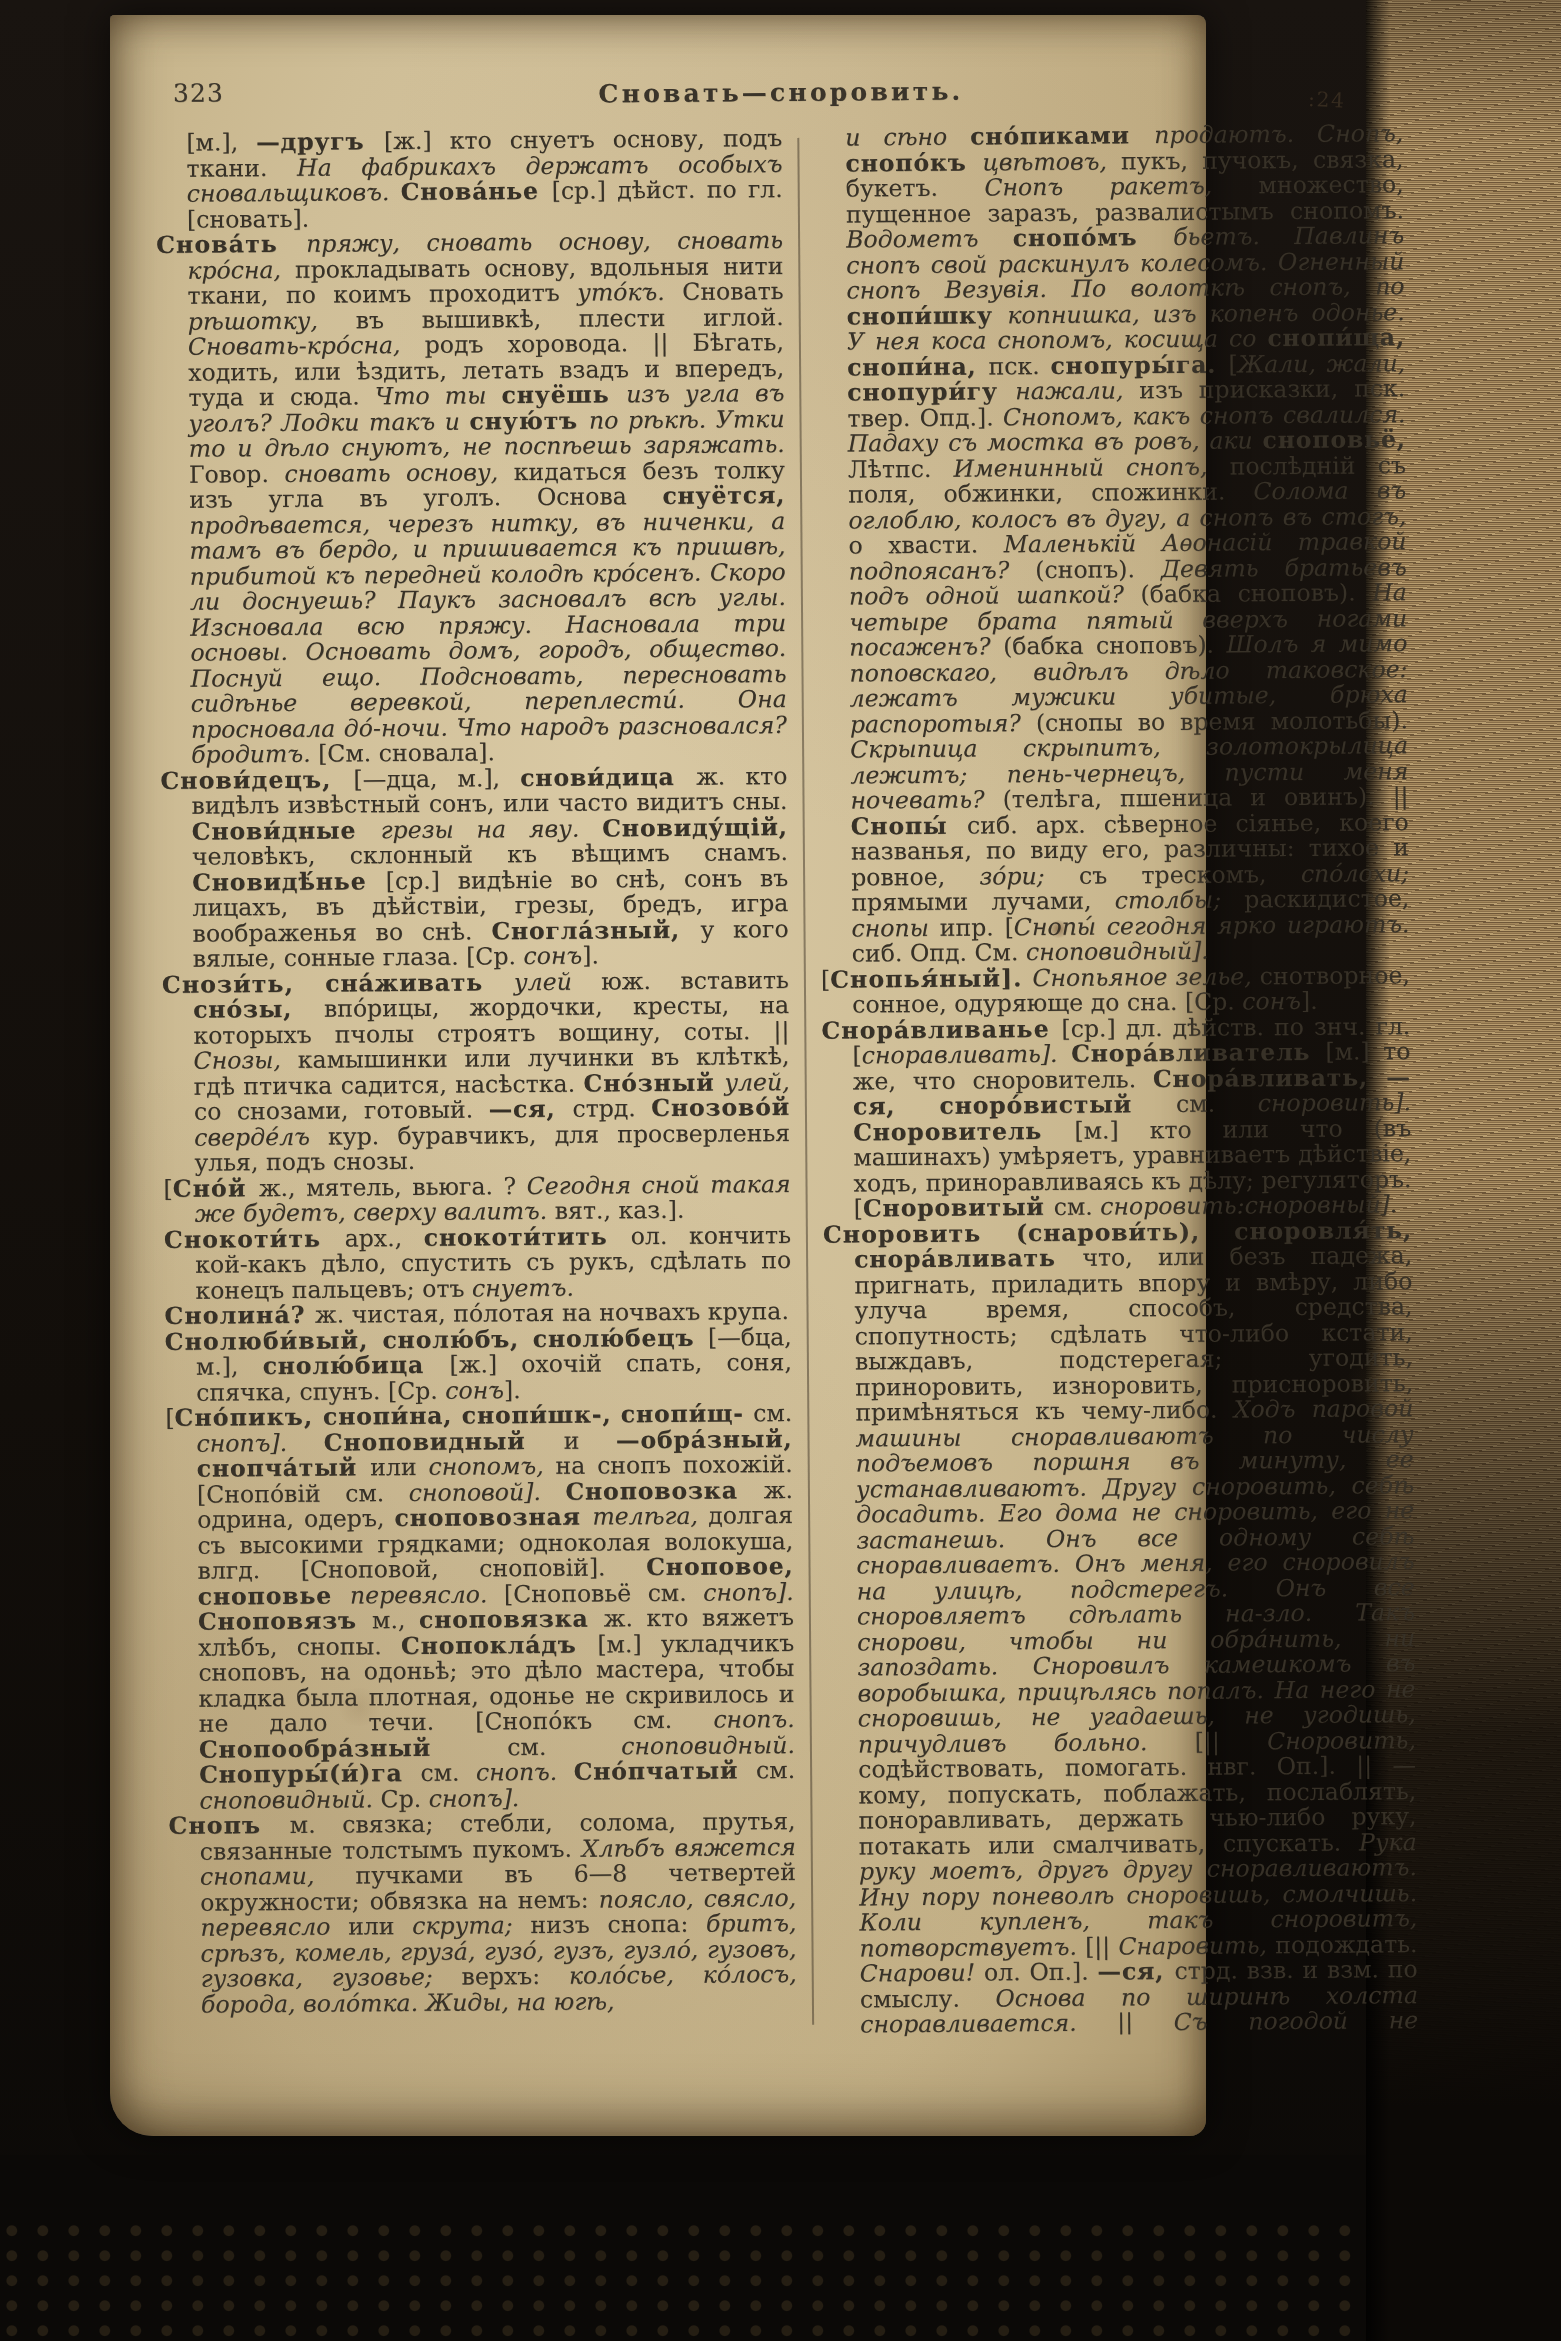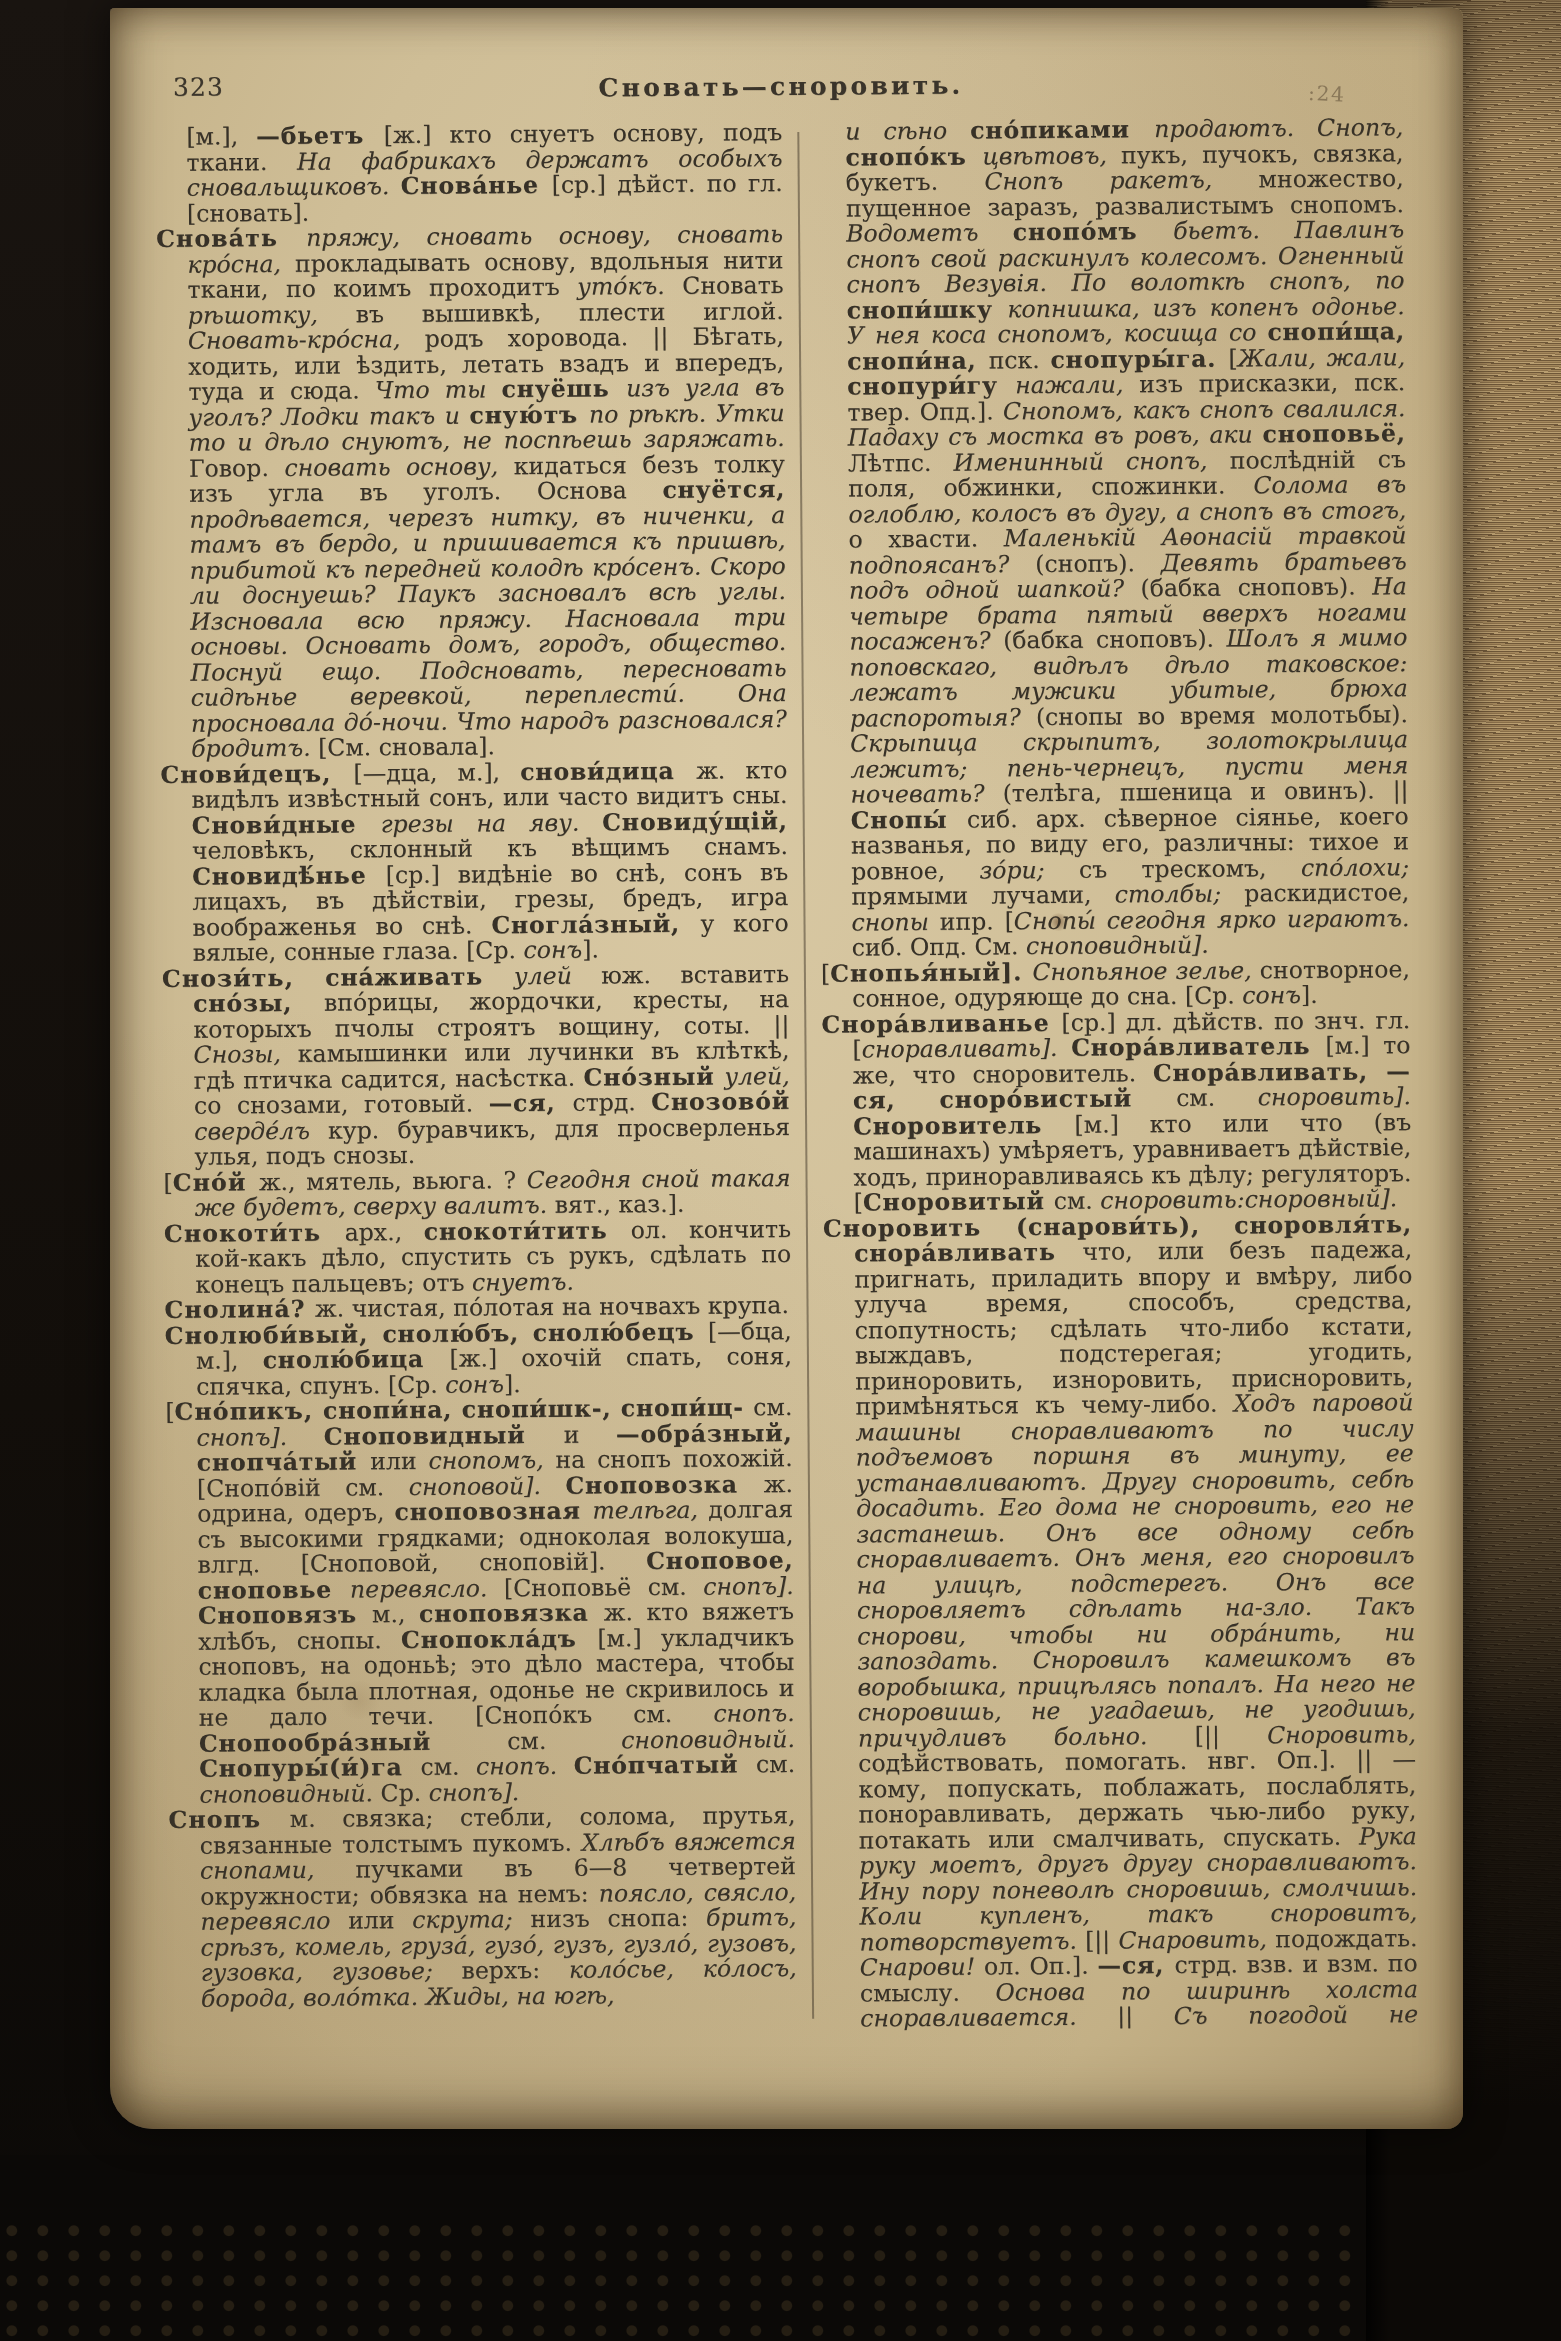--- a/index.html
+++ b/index.html
@@ -13,21 +13,21 @@
          background-size:31px 25px;}
   
   .fore-edge{position:absolute;left:1366px;top:0;width:195px;height:2342px;
     background:
       linear-gradient(to bottom, rgba(20,14,8,.25) 0%, rgba(20,14,8,0) 6%, rgba(20,14,8,0) 50%, rgba(14,10,6,.88) 74%, #0c0906 90%),
       repeating-linear-gradient(1.6deg, #b99e70 0 1.1px, #8a6f49 1.1px 2.1px, #a3875c 2.1px 3.2px, #6f5738 3.2px 4.3px),
       linear-gradient(to right, #2c2114, #7a6140 10%, #8a7049 45%, #5b4730 80%, #201710);}
   .fore-edge-seam{position:absolute;left:0;top:0;width:23.6px;height:100%;
       background:linear-gradient(to right,rgba(0,0,0,.8),rgba(0,0,0,0));}
   
-  .page{position:absolute;left:110px;top:8px;width:1353px;height:2121px;
+  .page{position:absolute;left:110px;top:15px;width:1096px;height:2121px;
     border-radius:4.3px 8.6px 16px 43px;
     background:
       radial-gradient(circle at 82% 10%, rgba(150,120,80,.14), rgba(150,120,80,0) 30%),
       radial-gradient(circle at 15% 85%, rgba(120,95,60,.16), rgba(120,95,60,0) 38%),
       radial-gradient(ellipse at 45% 35%, #d9c9a4 0%, #cfbe97 45%, #c3b086 75%, #ab966c 100%);
     box-shadow:
       0 0 38px rgba(0,0,0,.6),
       inset 25px 0 48px -18px rgba(58,42,22,.55),
       inset -18px 0 38px -13px rgba(70,50,25,.5),
       inset 0 23.6px 43px -19.3px rgba(60,42,22,.45),
@@ -75,21 +75,21 @@
   <div class="page">
     <div class="stain stain-1"></div>
     <div class="stain stain-2"></div>
     <div class="stain stain-3"></div>
     <div class="content">
       <div class="page-num">323</div>
       <div class="running-title">Сновать—сноровить.</div>
       <div class="corner-mark">:24</div>
       <div class="divider"></div>
       <div class="col col-left">
-          <p class="entry cont"><span class="seg-p">[м.], </span><span class="seg-b">—бьетъ </span><span class="seg-p">[ж.] кто снуетъ основу, подъ ткани. </span><span class="seg-i">На фабрикахъ держатъ особыхъ сновальщиковъ. </span><span class="seg-b">Снова́нье </span><span class="seg-p">[ср.] дѣйст. по гл. [сновать].</span></p>
+          <p class="entry cont"><span class="seg-p">[м.], </span><span class="seg-b">—другъ </span><span class="seg-p">[ж.] кто снуетъ основу, подъ ткани. </span><span class="seg-i">На фабрикахъ держатъ особыхъ сновальщиковъ. </span><span class="seg-b">Снова́нье </span><span class="seg-p">[ср.] дѣйст. по гл. [сновать].</span></p>
           <p class="entry"><span class="seg-h">Снова́ть </span><span class="seg-i">пряжу, сновать основу, сновать кро́сна, </span><span class="seg-p">прокладывать основу, вдольныя нити ткани, по коимъ проходитъ </span><span class="seg-i">уто́къ. </span><span class="seg-p">Сновать </span><span class="seg-i">рѣшотку, </span><span class="seg-p">въ вышивкѣ, плести иглой. </span><span class="seg-i">Сновать-кро́сна, </span><span class="seg-p">родъ хоровода. || Бѣгать, ходить, или ѣздить, летать взадъ и впередъ, туда и сюда. </span><span class="seg-i">Что ты </span><span class="seg-b">снуёшь </span><span class="seg-i">изъ угла въ уголъ? Лодки такъ и </span><span class="seg-b">сную́тъ </span><span class="seg-i">по рѣкѣ. Утки то и дѣло снуютъ, не поспѣешь заряжать. </span><span class="seg-p">Говор. </span><span class="seg-i">сновать основу, </span><span class="seg-p">кидаться безъ толку изъ угла въ уголъ. </span><span class="seg-p">Основа </span><span class="seg-b">снуётся, </span><span class="seg-i">продѣвается, черезъ нитку, въ ниченки, а тамъ въ бердо, и пришивается къ пришвѣ, прибитой къ передней колодѣ кро́сенъ. Скоро ли доснуешь? Паукъ засновалъ всѣ углы. Изсновала всю пряжу. Насновала три основы. Основать домъ, городъ, общество. Поснуй ещо. Подсновать, пересновать сидѣнье веревкой, переплести́. Она просновала до́-ночи. Что народъ разсновался? бродитъ. </span><span class="seg-p">[См. сновала].</span></p>
           <p class="entry"><span class="seg-h">Снови́децъ, </span><span class="seg-p">[—дца, м.], </span><span class="seg-b">снови́дица </span><span class="seg-p">ж. кто видѣлъ извѣстный сонъ, или часто видитъ сны. </span><span class="seg-b">Снови́дные </span><span class="seg-i">грезы на яву. </span><span class="seg-b">Сновиду́щій, </span><span class="seg-p">человѣкъ, склонный къ вѣщимъ снамъ. </span><span class="seg-b">Сновидѣ́нье </span><span class="seg-p">[ср.] видѣніе во снѣ, сонъ въ лицахъ, въ дѣйствіи, грезы, бредъ, игра воображенья во снѣ. </span><span class="seg-b">Сногла́зный, </span><span class="seg-p">у кого вялые, сонные глаза. [Ср. </span><span class="seg-i">сонъ</span><span class="seg-p">].</span></p>
           <p class="entry"><span class="seg-h">Снози́ть, </span><span class="seg-b">сна́живать </span><span class="seg-i">улей </span><span class="seg-p">юж. вставить </span><span class="seg-b">сно́зы, </span><span class="seg-p">впо́рицы, жордочки, кресты, на которыхъ пчолы строятъ вощину, соты. || </span><span class="seg-i">Снозы, </span><span class="seg-p">камышинки или лучинки въ клѣткѣ, гдѣ птичка садится, насѣстка. </span><span class="seg-b">Сно́зный </span><span class="seg-i">улей, </span><span class="seg-p">со снозами, готовый. </span><span class="seg-b">—ся, </span><span class="seg-p">стрд. </span><span class="seg-b">Снозово́й </span><span class="seg-i">сверде́лъ </span><span class="seg-p">кур. буравчикъ, для просверленья улья, подъ снозы.</span></p>
           <p class="entry"><span class="seg-p">[</span><span class="seg-h">Сно́й </span><span class="seg-p">ж., мятель, вьюга. ? </span><span class="seg-i">Сегодня сной такая же будетъ, сверху валитъ. </span><span class="seg-p">вят., каз.].</span></p>
           <p class="entry"><span class="seg-h">Снокоти́ть </span><span class="seg-p">арх., </span><span class="seg-b">снокоти́тить </span><span class="seg-p">ол. кончить кой-какъ дѣло, спустить съ рукъ, сдѣлать по конецъ пальцевъ; отъ </span><span class="seg-i">снуетъ.</span></p>
           <p class="entry"><span class="seg-h">Снолина́? </span><span class="seg-p">ж. чистая, по́лотая на ночвахъ крупа.</span></p>
           <p class="entry"><span class="seg-h">Снолюби́вый, </span><span class="seg-b">снолю́бъ, снолю́бецъ </span><span class="seg-p">[—бца, м.], </span><span class="seg-b">снолю́бица </span><span class="seg-p">[ж.] охочій спать, соня, спячка, спунъ. [Ср. </span><span class="seg-i">сонъ</span><span class="seg-p">].</span></p>
           <p class="entry"><span class="seg-p">[</span><span class="seg-h">Сно́пикъ, </span><span class="seg-b">снопи́на, снопи́шк-, снопи́щ- </span><span class="seg-p">см. </span><span class="seg-i">снопъ]. </span><span class="seg-b">Сноповидный </span><span class="seg-p">и </span><span class="seg-b">—обра́зный, снопча́тый </span><span class="seg-p">или </span><span class="seg-i">снопомъ, </span><span class="seg-p">на снопъ похожій. [Снопо́вій см. </span><span class="seg-i">сноповой]. </span><span class="seg-b">Сноповозка </span><span class="seg-p">ж. одрина, одеръ, </span><span class="seg-b">сноповозная </span><span class="seg-i">телѣга, </span><span class="seg-p">долгая съ высокими грядками; одноколая волокуша, влгд. [Сноповой, сноповій]. </span><span class="seg-b">Сноповое, сноповье </span><span class="seg-i">перевясло. </span><span class="seg-p">[Сноповьё см. </span><span class="seg-i">снопъ]. </span><span class="seg-b">Сноповязъ </span><span class="seg-p">м., </span><span class="seg-b">сноповязка </span><span class="seg-p">ж. кто вяжетъ хлѣбъ, снопы. </span><span class="seg-b">Снопокла́дъ </span><span class="seg-p">[м.] укладчикъ сноповъ, на одоньѣ; это дѣло мастера, чтобы кладка была плотная, одонье не скривилось и не дало течи. [Снопо́къ см. </span><span class="seg-i">снопъ. </span><span class="seg-b">Снопообра́зный </span><span class="seg-p">см. </span><span class="seg-i">сноповидный. </span><span class="seg-b">Снопуры́(и́)га </span><span class="seg-p">см. </span><span class="seg-i">снопъ. </span><span class="seg-b">Сно́пчатый </span><span class="seg-p">см. </span><span class="seg-i">сноповидный. </span><span class="seg-p">Ср. </span><span class="seg-i">снопъ].</span></p>
           <p class="entry"><span class="seg-h">Снопъ </span><span class="seg-p">м. связка; стебли, солома, прутья, связанные толстымъ пукомъ. </span><span class="seg-i">Хлѣбъ вяжется снопами, </span><span class="seg-p">пучками въ 6—8 четвертей окружности; обвязка на немъ: </span><span class="seg-i">поясло, свясло, перевясло </span><span class="seg-p">или </span><span class="seg-i">скрута; </span><span class="seg-p">низъ снопа: </span><span class="seg-i">бритъ, срѣзъ, комель, груза́, гузо́, гузъ, гузло́, гузовъ, гузовка, гузовье; </span><span class="seg-p">верхъ: </span><span class="seg-i">коло́сье, ко́лосъ, борода, воло́тка. Жиды, на югѣ,</span></p>
         </div>

